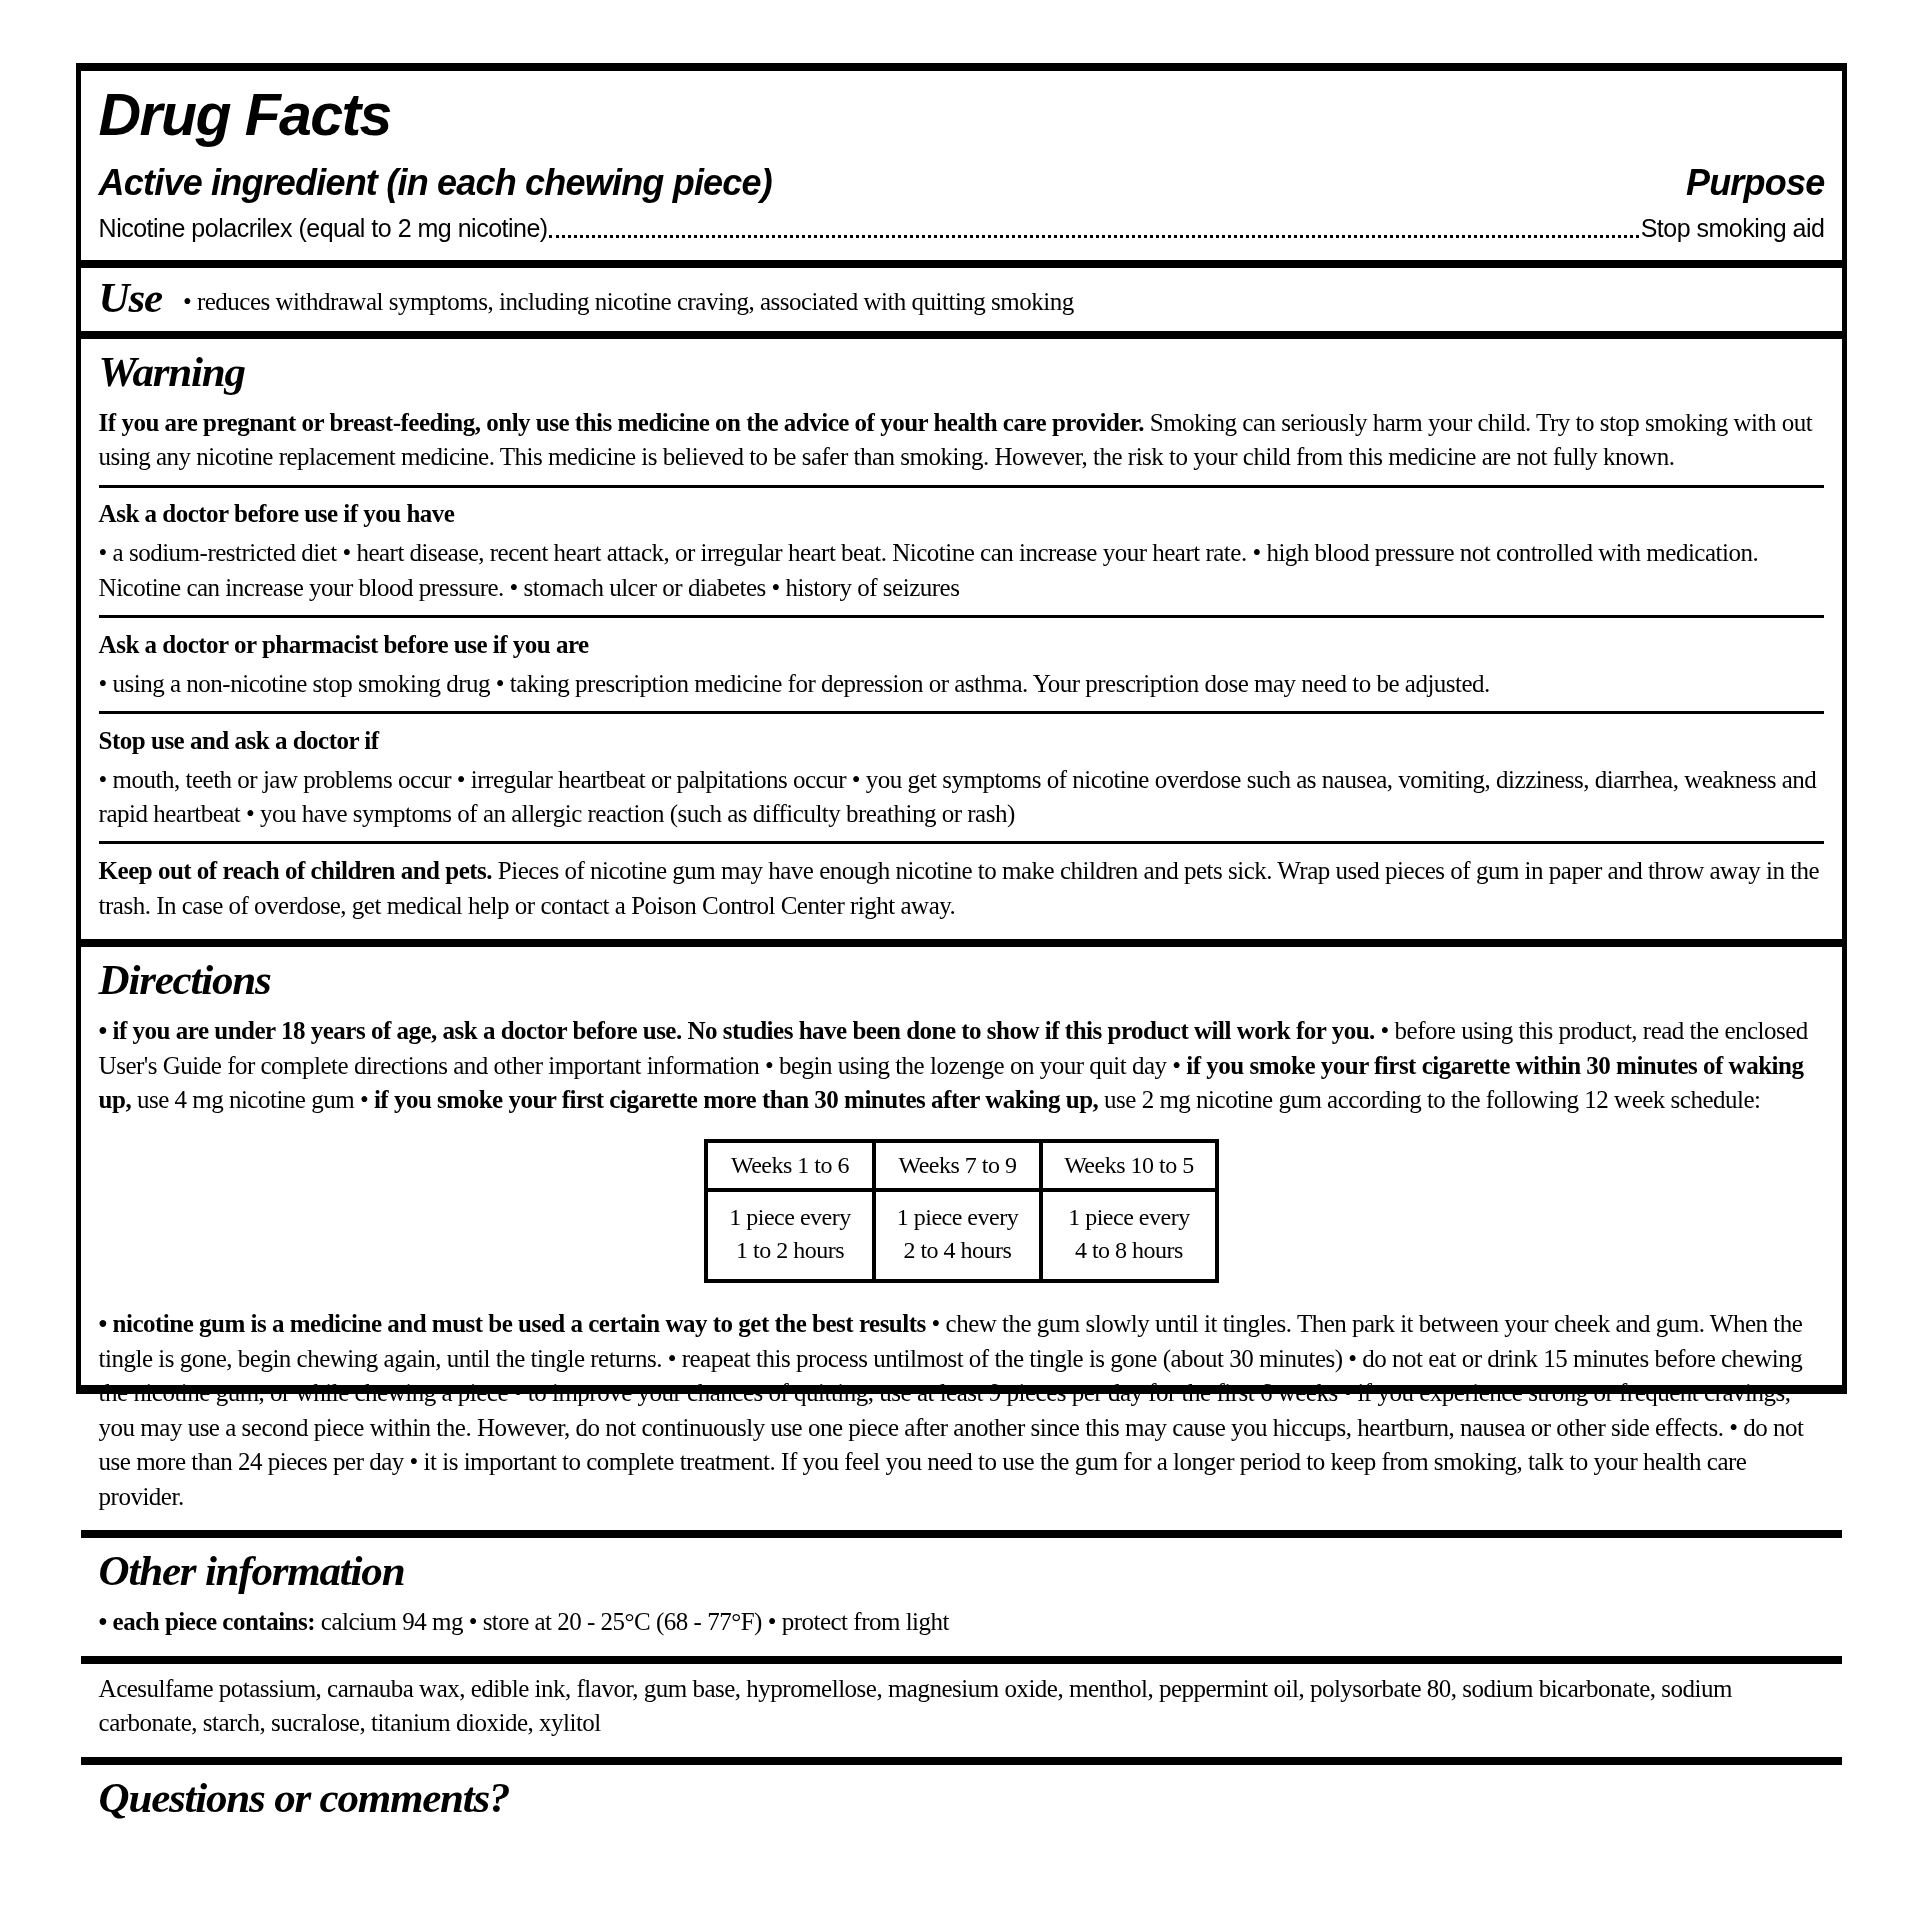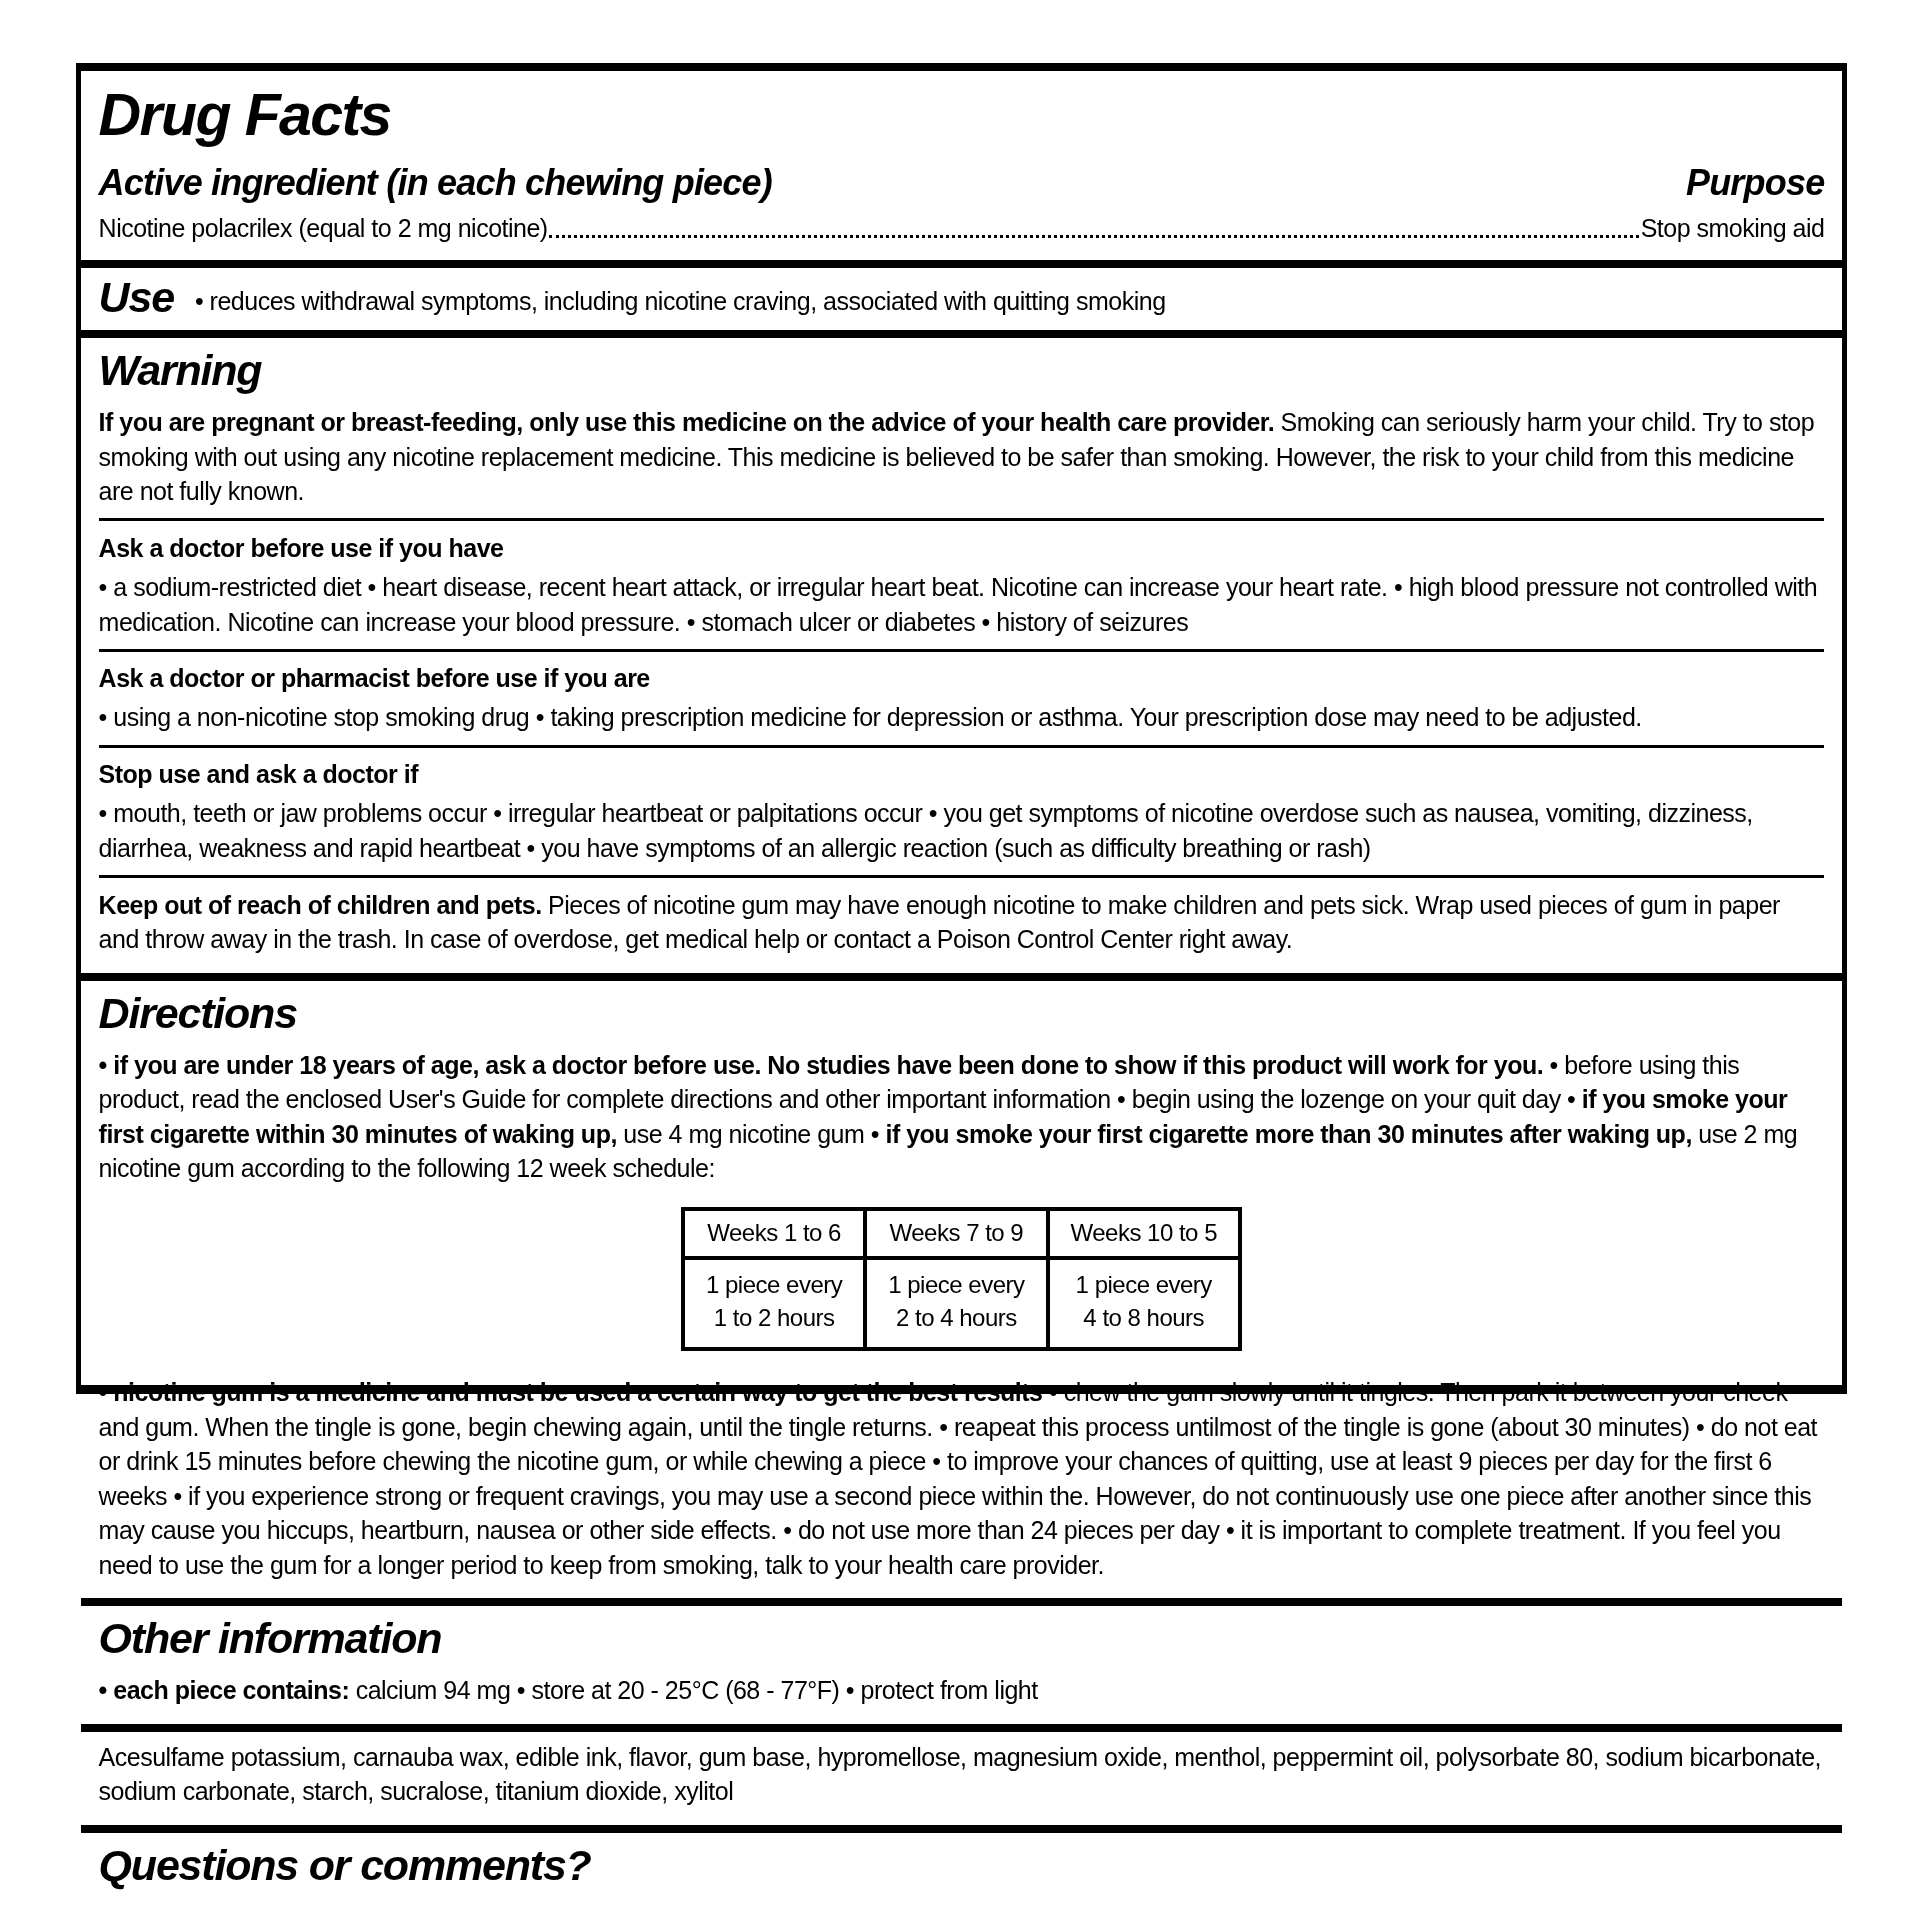--- a/index.html
+++ b/index.html
@@ -16,21 +16,21 @@
     width: 1771px; height: 1331px;
     border: 5.6px solid #000;
     border-top-width: 8.8px;
     border-bottom-width: 9.6px;
     background: #fff;
     font-size: 25px;
     line-height: 1.38;
     letter-spacing: -0.5px;
   }
   .sec { padding: 8px 17.6px 11.2px 17.6px; }
-  .sec + .sec { border-top: 8px solid #000; }
+  .sec + .sec { border-top: 8px solid #000; font-family: Liberation Serif, serif; }
 
   .title {
     font-size: 59px; font-weight: bold; font-style: italic;
     letter-spacing: -1.6px; line-height: 1.05;
     padding-top: 6.4px; margin-bottom: 16px;
   }
   .subhead-row {
     display: flex; justify-content: space-between; align-items: baseline;
     margin-bottom: 8px;
   }

